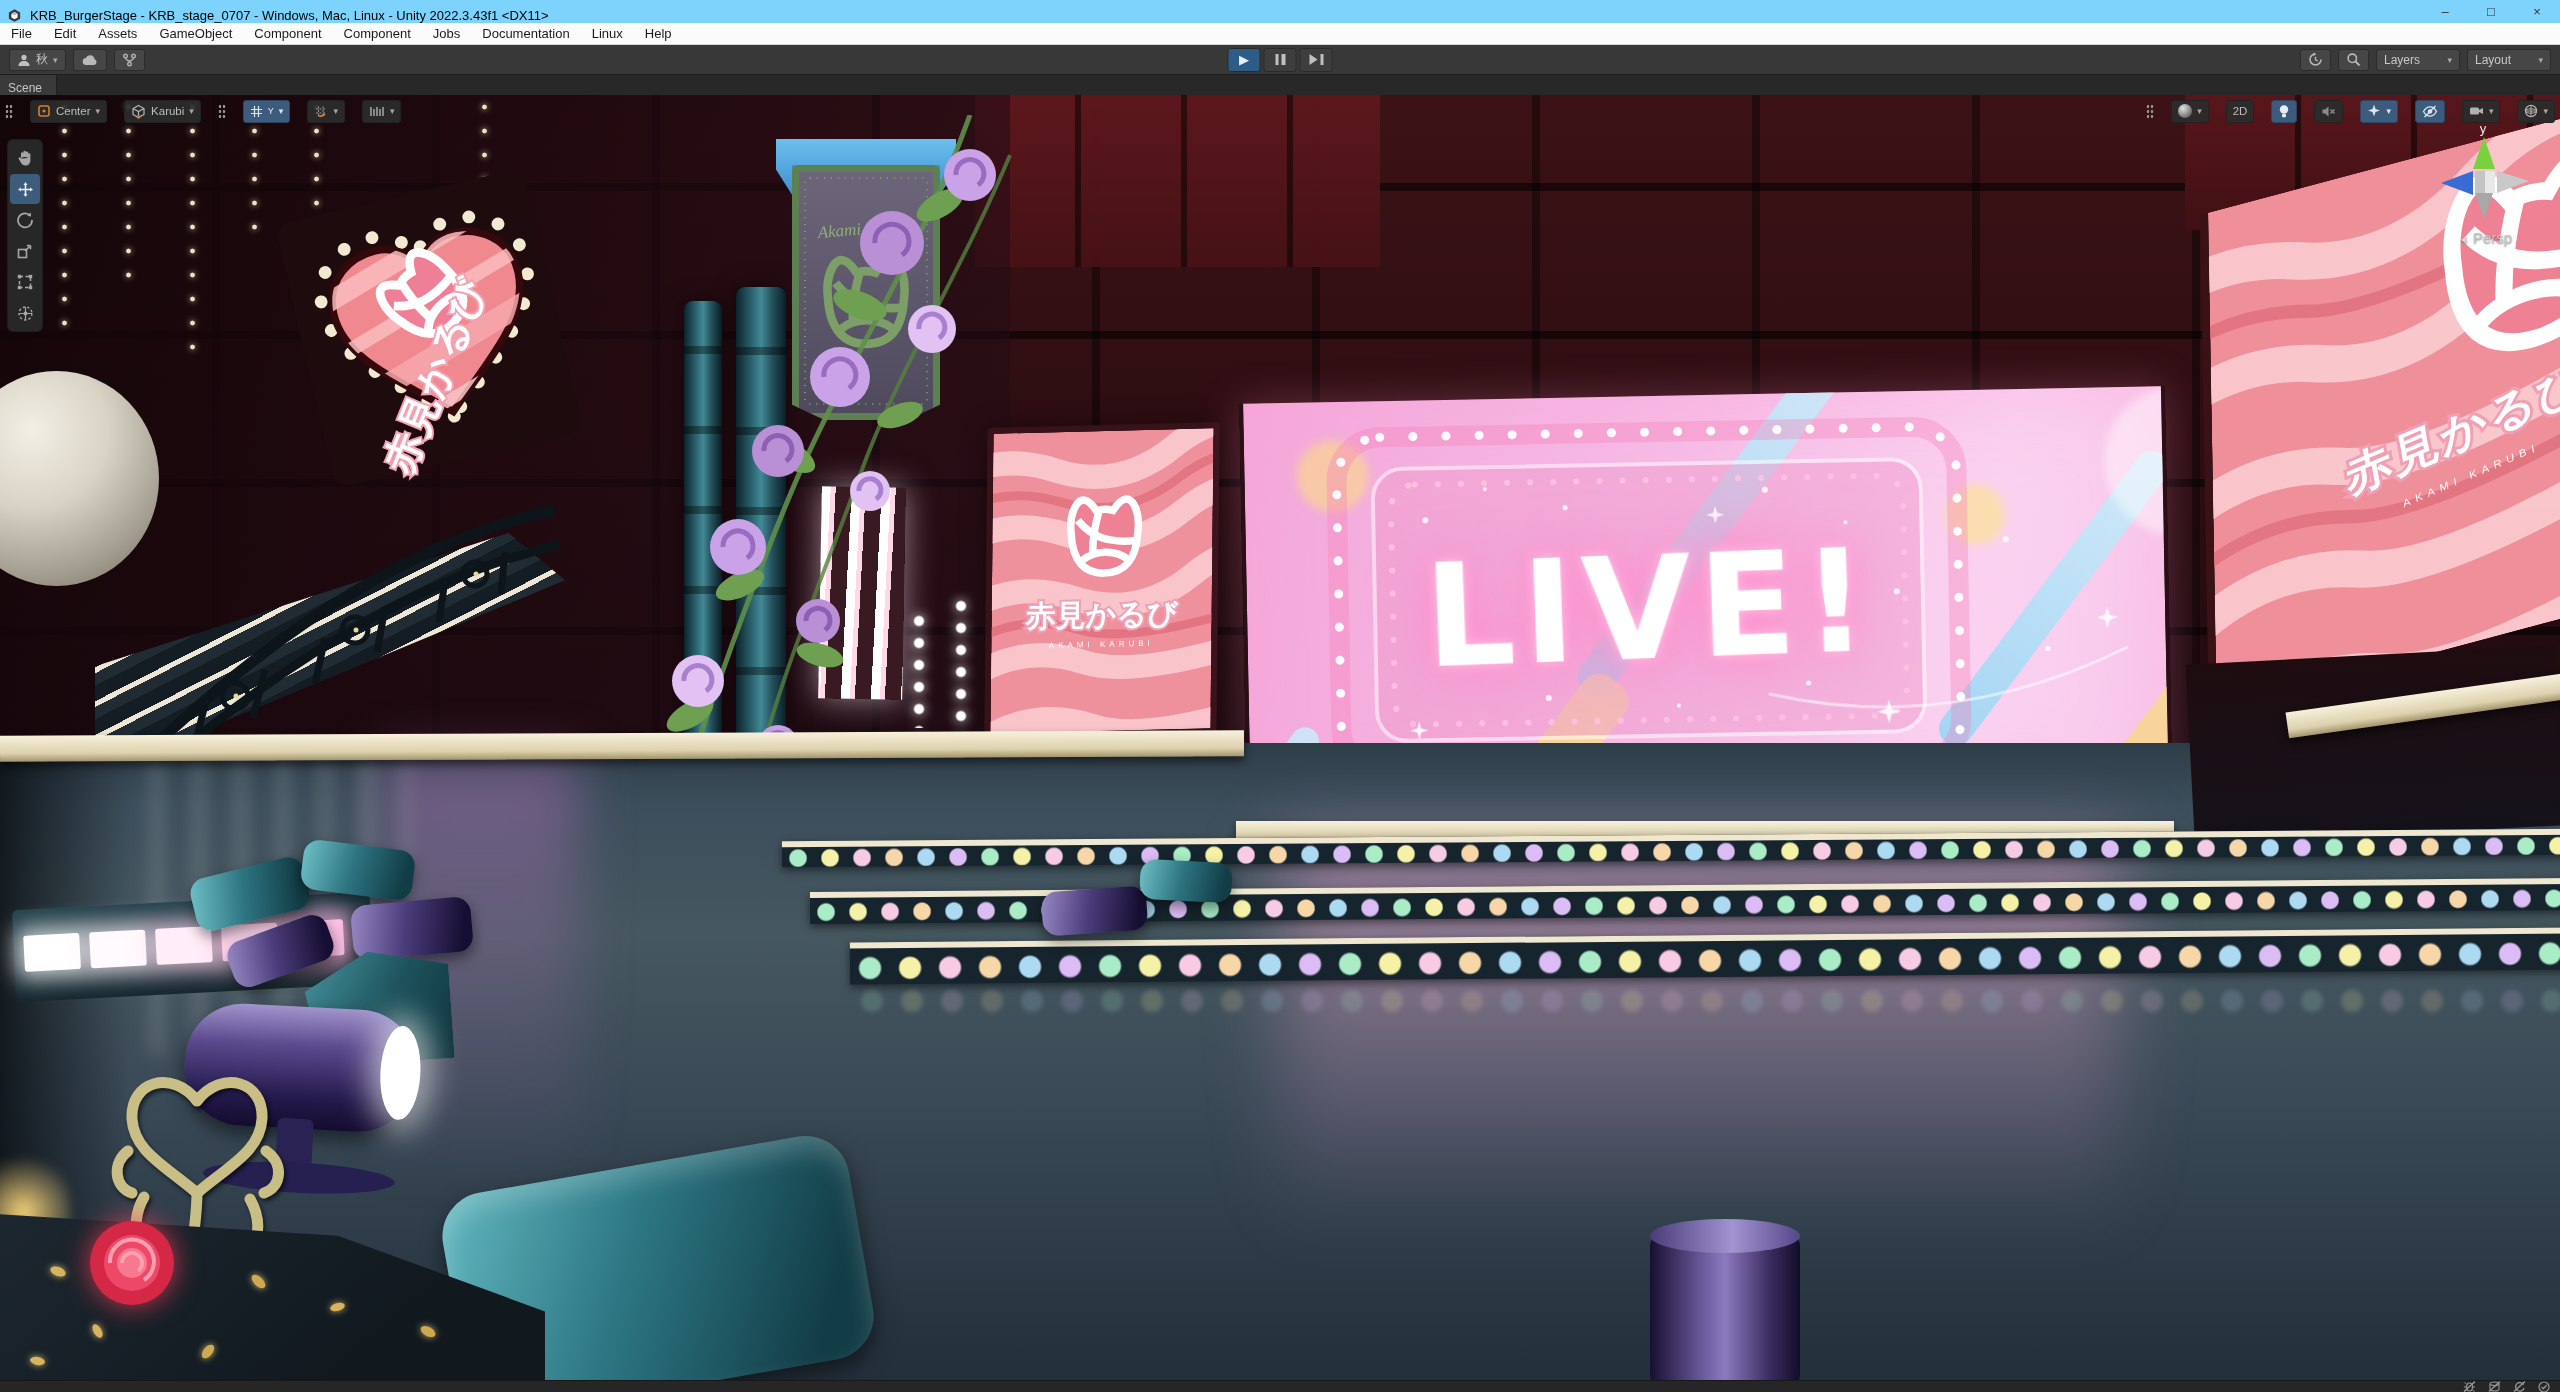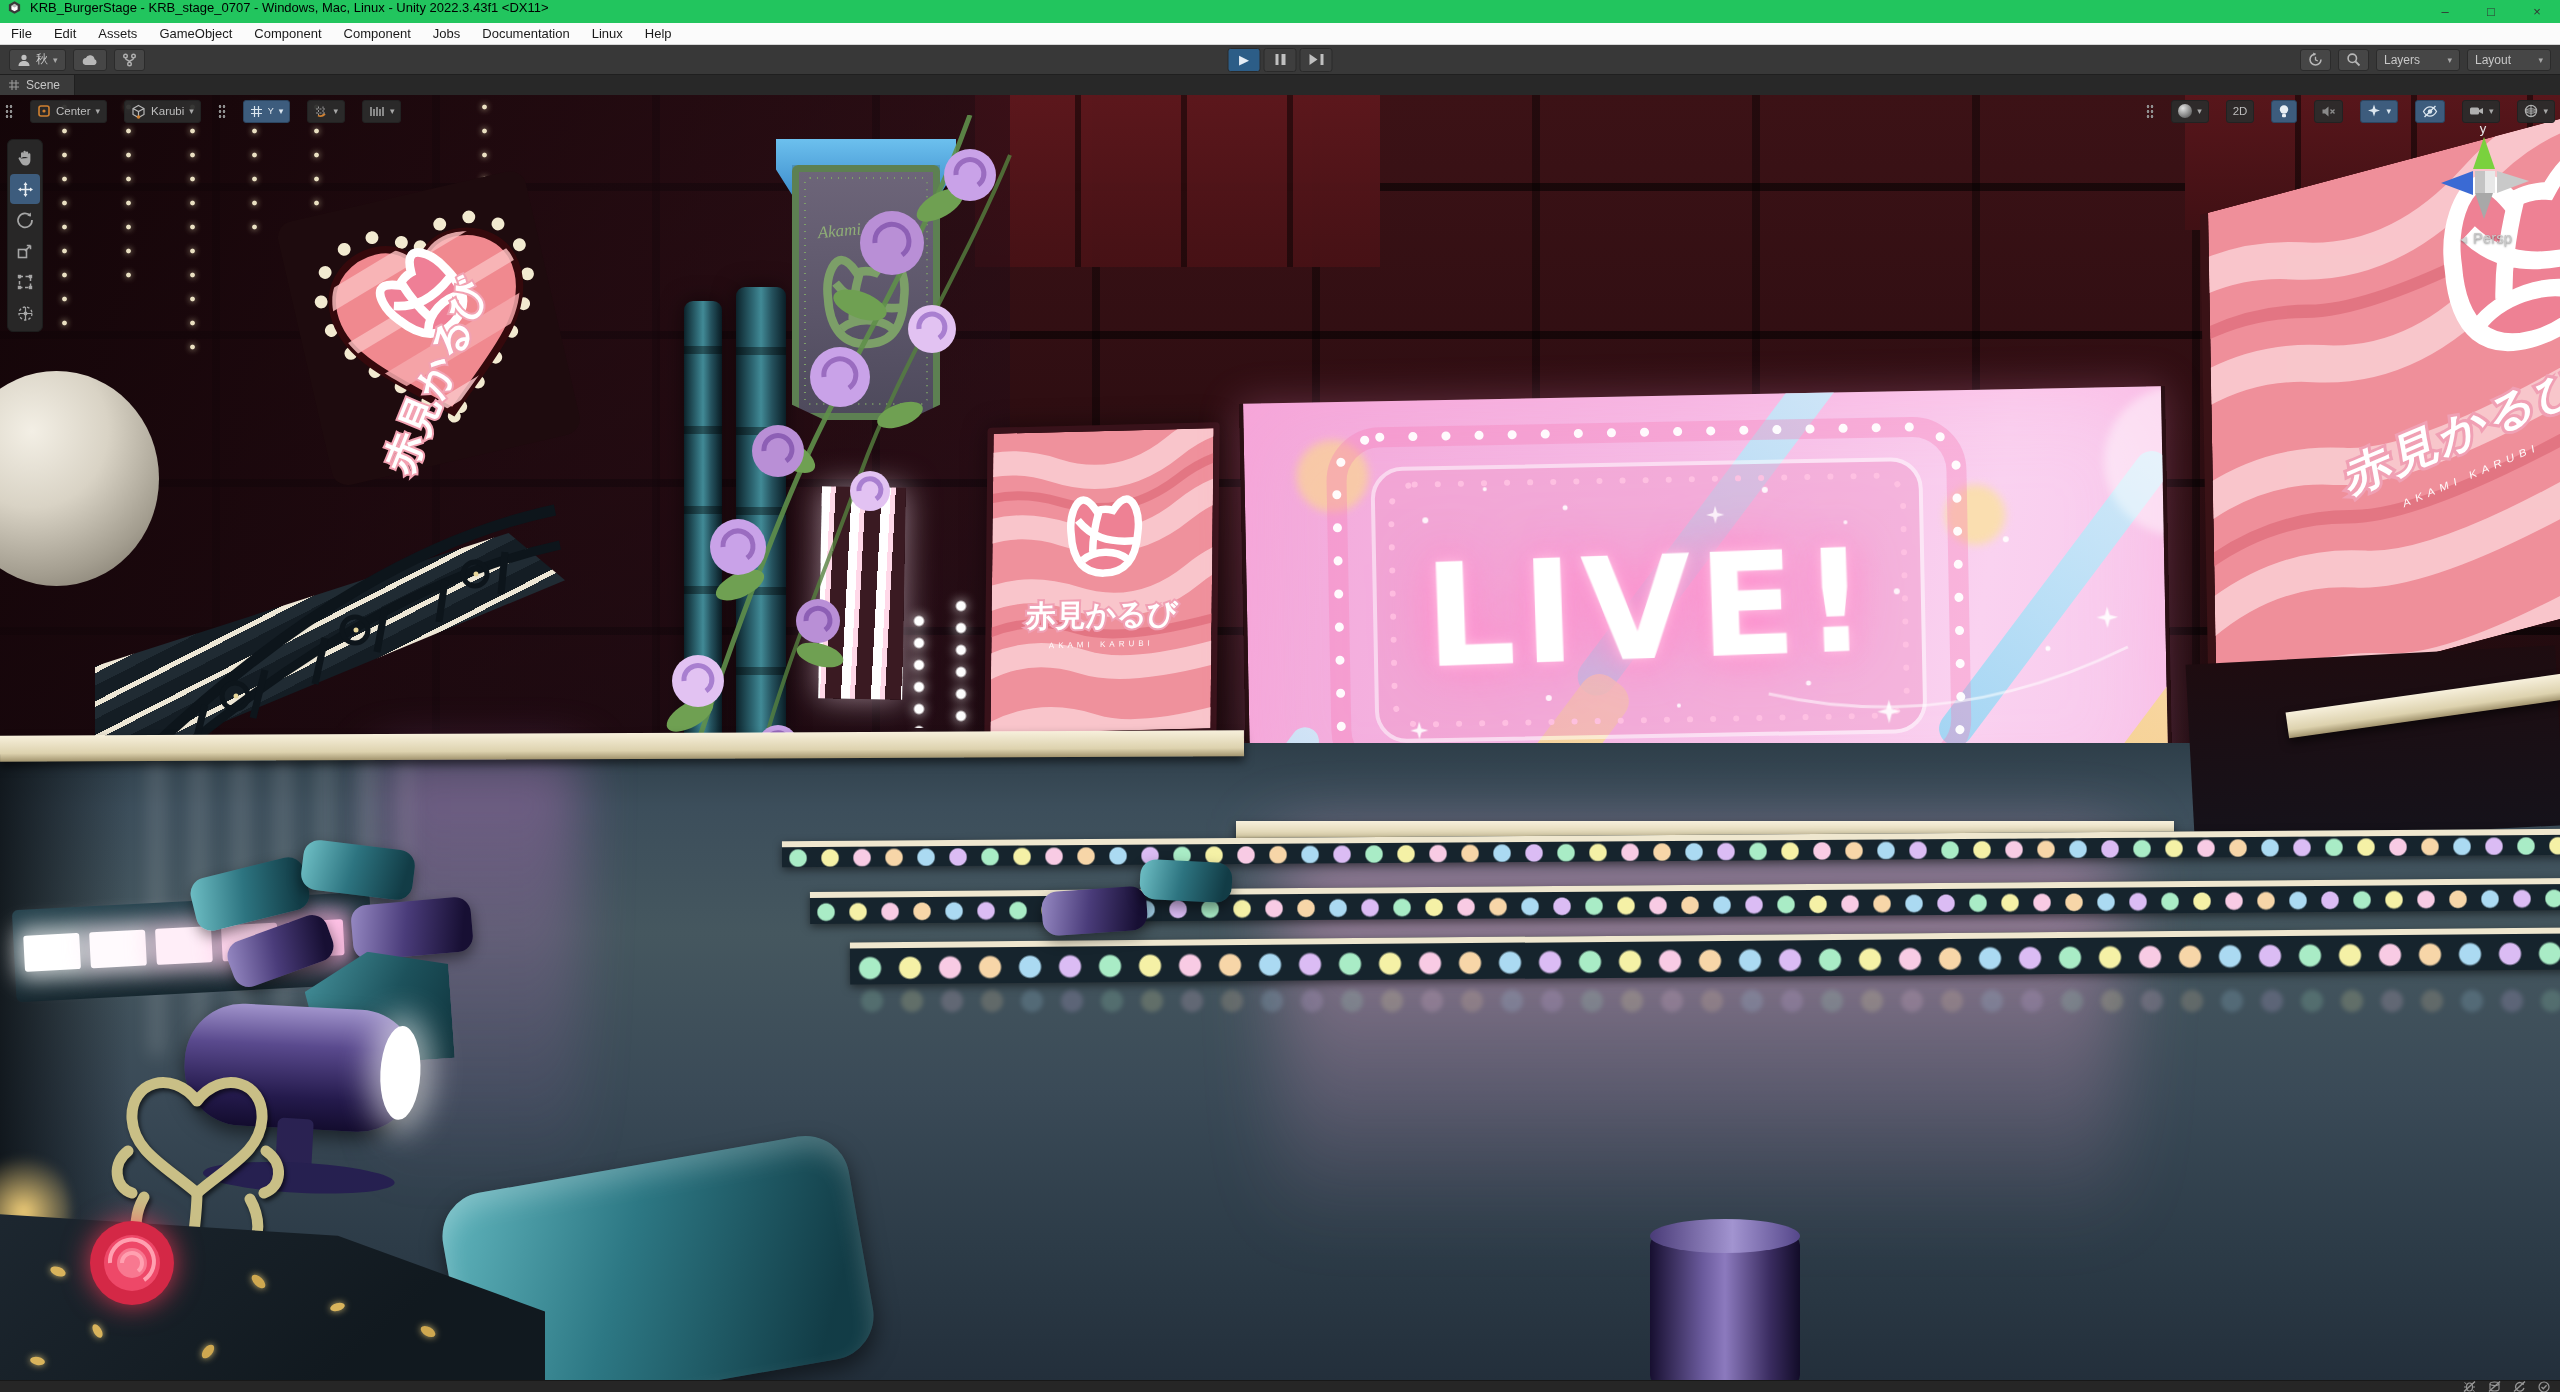--- a/index.html
+++ b/index.html
@@ -1,21 +1,21 @@
 <!DOCTYPE html>
 <html><head>
 <meta charset="utf-8">
 <style>
   * { margin:0; padding:0; box-sizing:border-box; }
   html,body { width:2560px; height:1392px; overflow:hidden; background:#000;
               font-family:"Liberation Sans", sans-serif; }
   .abs { position:absolute; }
 
   
-  .titlebar { height:23px; background:#22c55e; display:flex; align-items:flex-start; }
+  .titlebar { height:23px; background:#7dd3fc; display:flex; align-items:flex-end; }
   .t-logo { margin-left:7px; width:15px; height:15px; }
   .t-text { margin-left:8px; font-size:13px; color:#000; }
   .win-controls { margin-left:auto; display:flex; height:100%; }
   .win-btn { width:46px; height:100%; display:flex; align-items:center; justify-content:center;
              font-size:13px; color:#333; }
   .menubar { height:22px; background:#fbfbfb; border-bottom:1px solid #d6d6d6;
              display:flex; align-items:center; }
   .menu-item { padding:0 11px; height:100%; display:flex; align-items:center;
                font-size:13px; color:#1a1a1a; }
 
@@ -30,22 +30,22 @@
             display:flex; align-items:center; justify-content:center; color:#c0c0c0; font-size:13px; }
   .pp-btn.active { background:#2C5D87; color:#e6eef6; }
   .pause-bars { display:flex; gap:3px; } .pause-bars i { width:3.5px; height:11px; background:#c0c0c0; }
   .step-ic { display:flex; align-items:center; gap:2px; }
   .step-ic b { width:2.5px; height:11px; background:#c0c0c0; }
   .tb-right { margin-left:auto; margin-right:9px; display:flex; gap:7px; }
   .dd { width:84px; justify-content:space-between; }
   .caret { font-size:9px; color:#a8a8a8; }
 
   .tabbar { height:20px; background:#282828; display:flex; align-items:stretch; }
-  .tab { background:#3a3a3a; display:flex; align-items:center; gap:6px; padding:0 14px 0 8px;
-         font-size:12px; color:#c6c6c6; border-right:1px solid #1f1f1f; }
+  .tab { background:#3a3a3a; display:flex; gap:6px; padding:0 14px 0 8px;
+         font-size:12px; color:#c6c6c6; border-right:1px solid #1f1f1f;flex-direction:column; }
 
   .viewport { position:relative; width:2560px; height:1285px; background:#150c10; overflow:hidden; }
 
   .statusbar { height:12px; background:#262626; border-top:1px solid #181818;
                display:flex; align-items:center; justify-content:flex-end; gap:12px; padding-right:10px; }
 
   
   .scene-tb { position:absolute; top:4px; left:5px; right:5px; height:24px;
               display:flex; align-items:center; gap:17px; z-index:60; }
   .ov-btn { height:23px; background:rgba(44,44,44,.94); border:1px solid #222; border-radius:3px;

